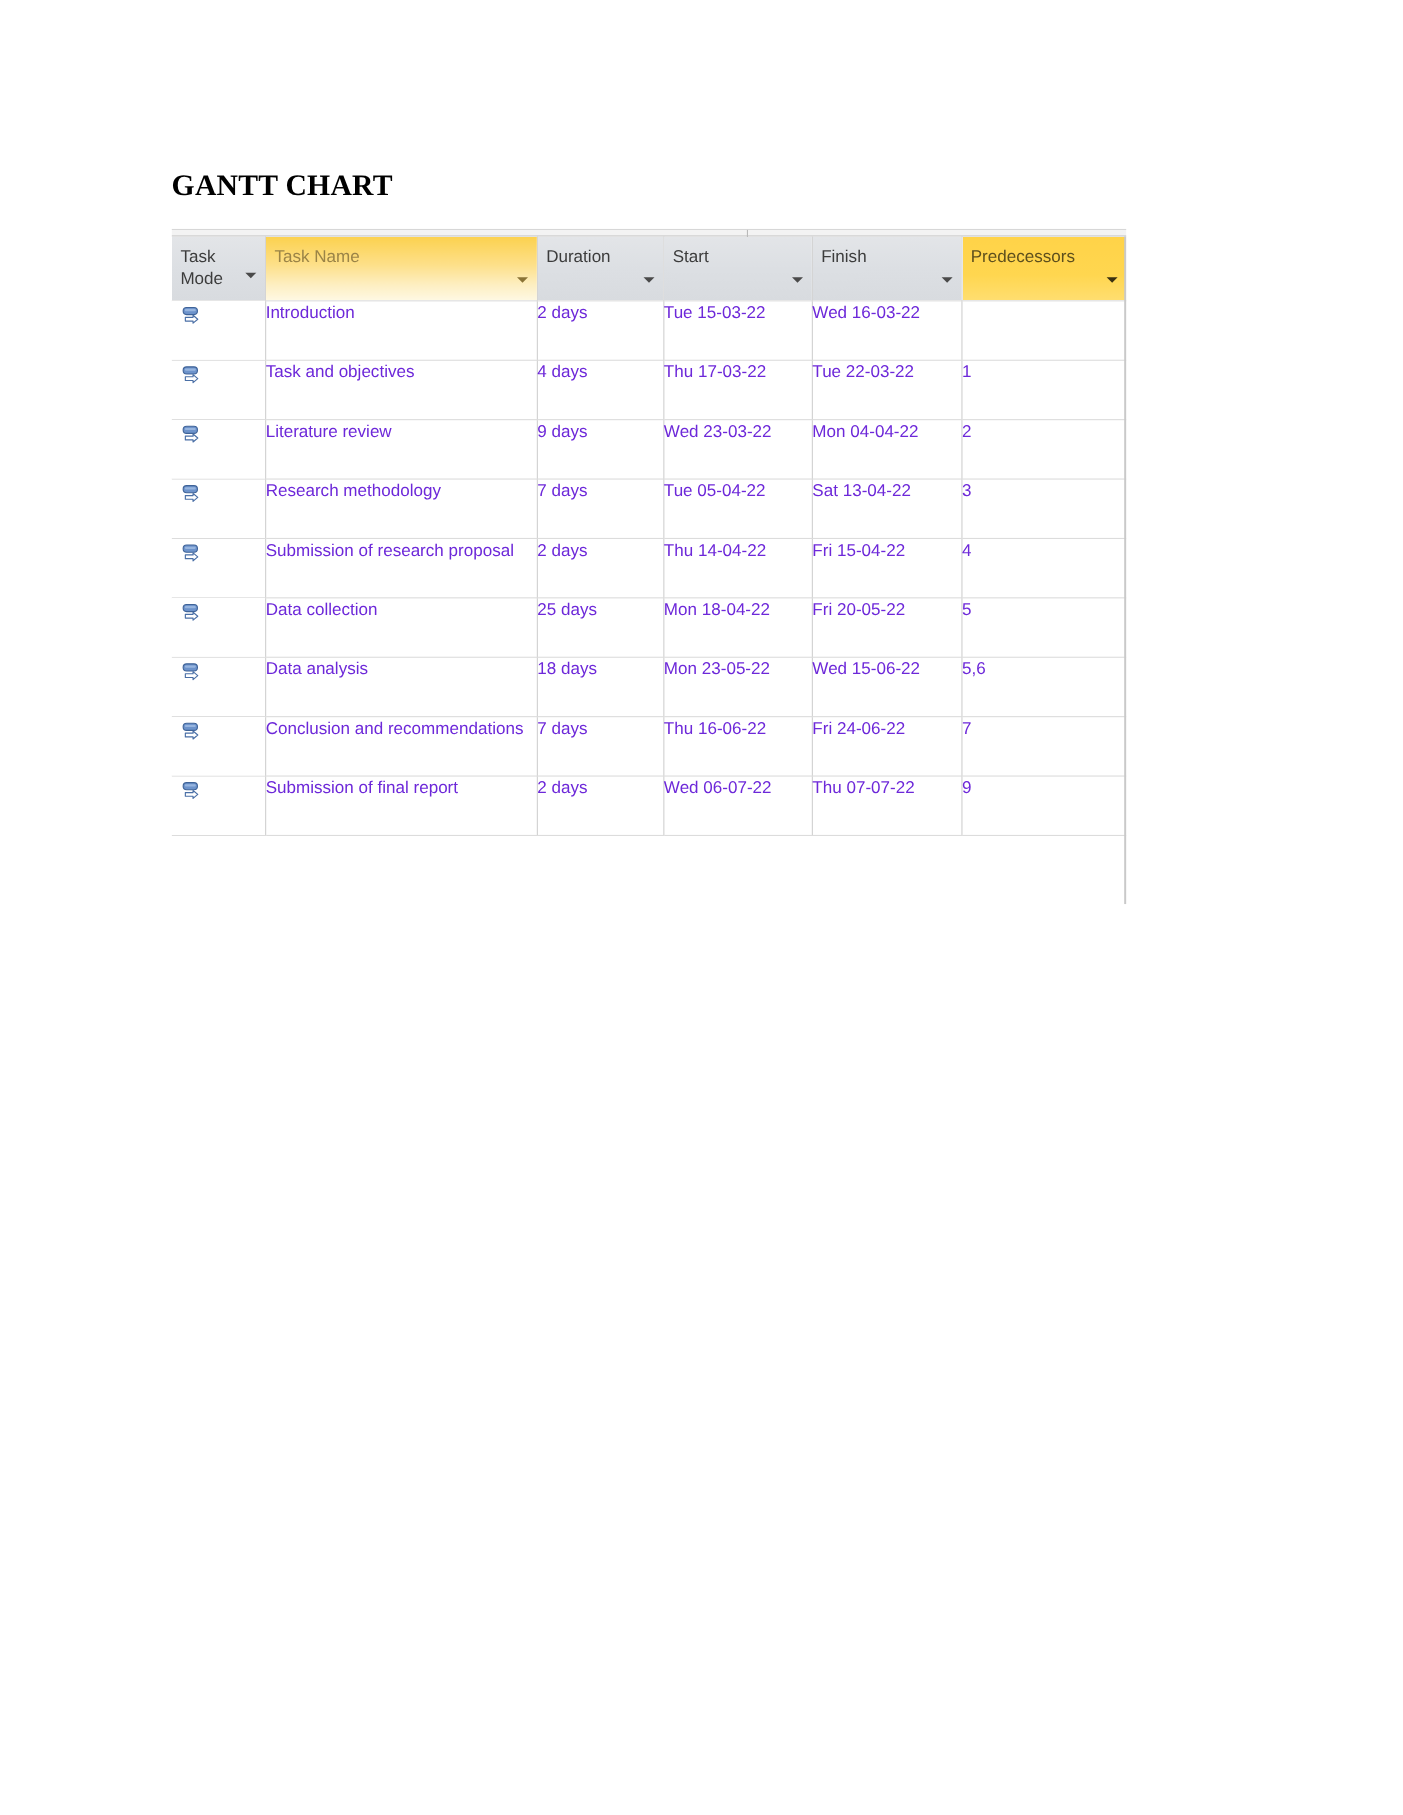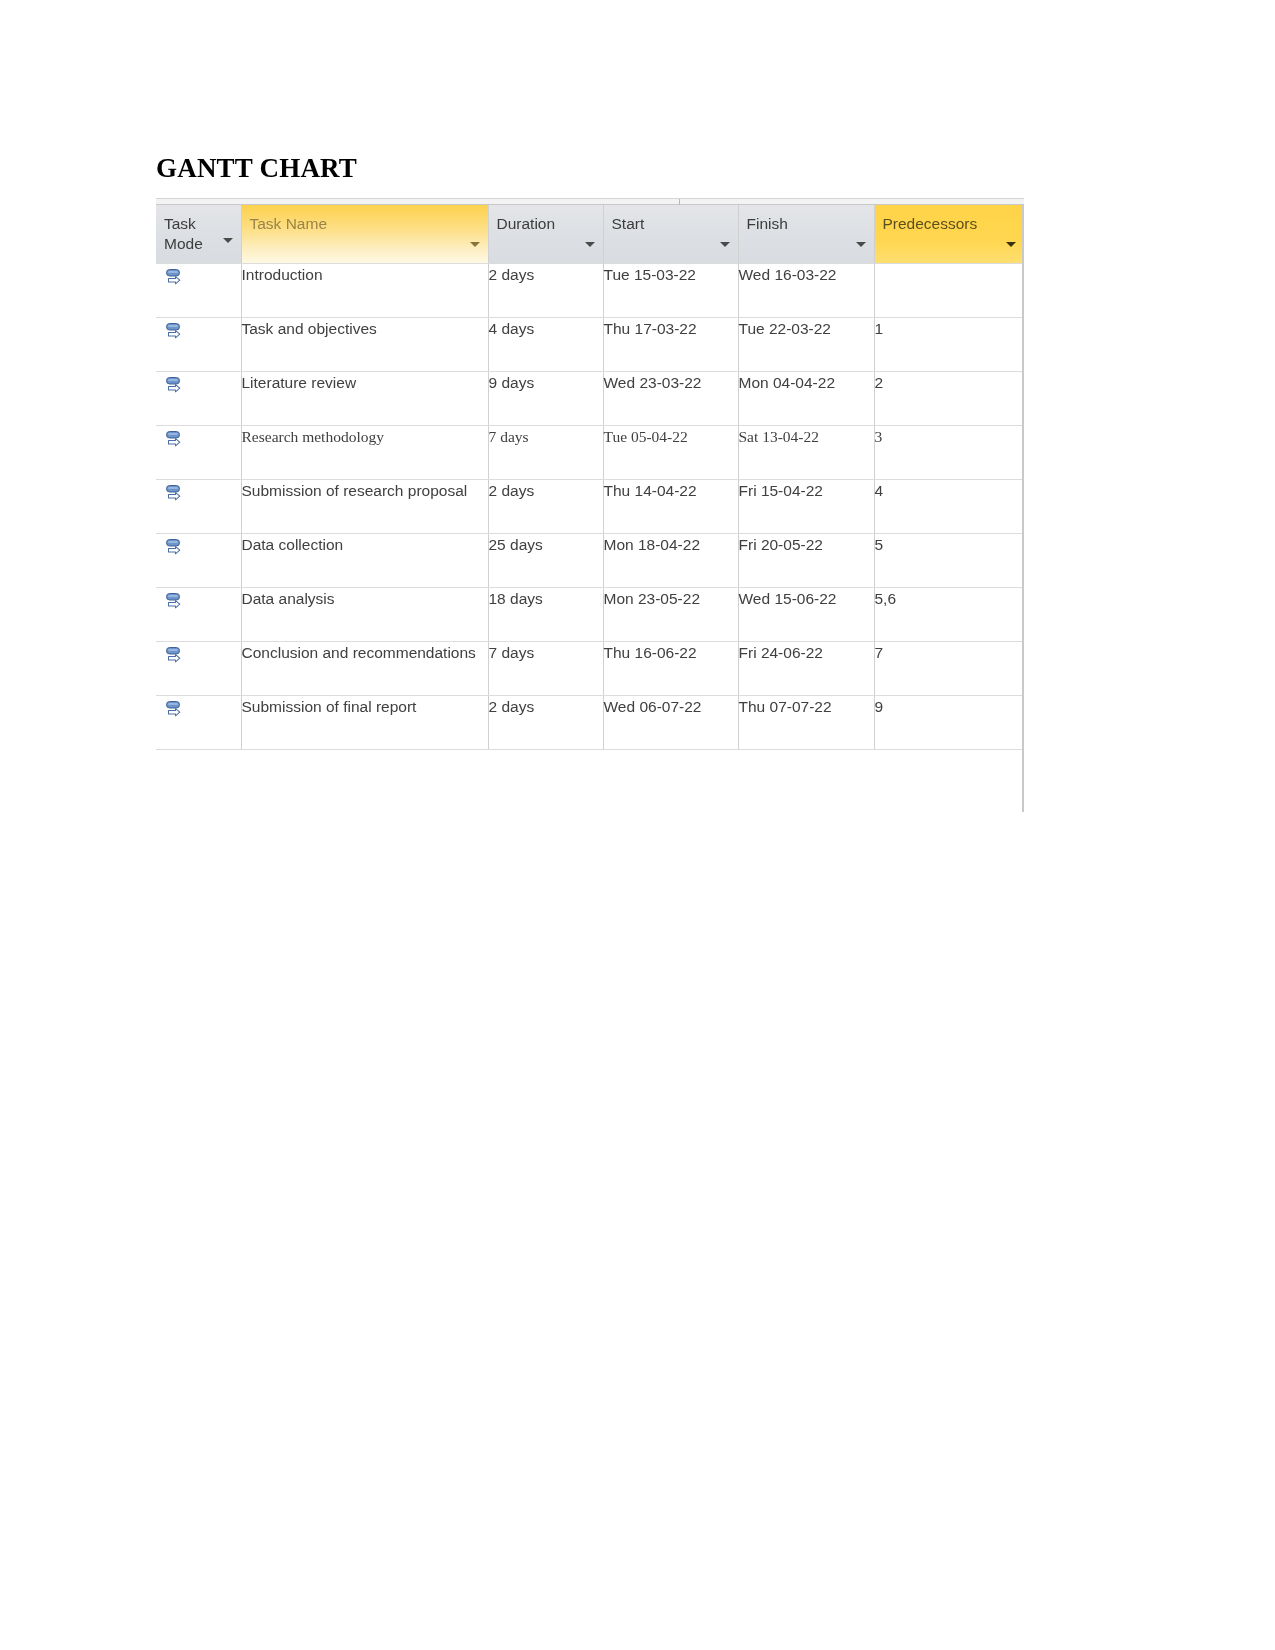--- a/index.html
+++ b/index.html
@@ -35,21 +35,21 @@
     letter-spacing: 0.2px;
     color: #000000;
     line-height: 1.2;
     white-space: nowrap;
   }
 
   
   .grid-wrap {
     position: absolute;
     left: 146px;
-    top: 198px;
+    top: 208px;
     width: 868px;
     height: 614px;
     overflow: hidden;
     background: #ffffff;
   }
 
   
   .grid-topstrip {
     position: absolute;
     left: 0;
@@ -150,21 +150,21 @@
   }
   td.c-name   { padding-left: 19px; padding-top: 9px; }
   td.c-dur    { padding-left: 5px;  padding-top: 9px; }
   td.c-start  { padding-left: 5px;  padding-top: 9px; }
   td.c-finish { padding-left: 5px;  padding-top: 9px; }
   td.c-pred   { padding-left: 5px;  padding-top: 9px; border-right: none; }
 
   .cell-text {
     display: block;
     line-height: 1.45;
-    color: #404040;
+    color: #6d28d9;
     font-size: 15.5px;
   }
 
   
   .mode-icon {
     position: absolute;
     left: 9px;
     top: 4px;
     width: 22px;
     height: 24px;
@@ -306,21 +306,21 @@
             <td class="c-start">
               <span class="cell-text">Wed 23-03-22</span>
             </td>
             <td class="c-finish">
               <span class="cell-text">Mon 04-04-22</span>
             </td>
             <td class="c-pred">
               <span class="cell-text">2</span>
             </td>
           </tr>
-          <tr style="height: 54px; font-family: Liberation Serif, serif;">
+          <tr style="height: 54px;">
             <td class="c-mode">
               <span class="mode-icon"><svg viewBox="0 0 22 24" width="22" height="24" xmlns="http://www.w3.org/2000/svg">
                   <rect x="1.5" y="1.5" width="13" height="6.5" rx="3.2" ry="3.2" fill="#6d93cb" stroke="#3f6398" stroke-width="1"></rect>
                   <rect x="3" y="3" width="10" height="2" rx="1" ry="1" fill="#9fbbe3" opacity="0.85"></rect>
                   <path d="M3.5 10.5 H10.5 V8.6 L14.8 12.2 L10.5 15.8 V13.9 H3.5 Z" fill="#ffffff" stroke="#4a6fa6" stroke-width="1.05" stroke-linejoin="round"></path>
                 </svg></span>
             </td>
             <td class="c-name">
               <span class="cell-text">Research methodology</span>
             </td>

